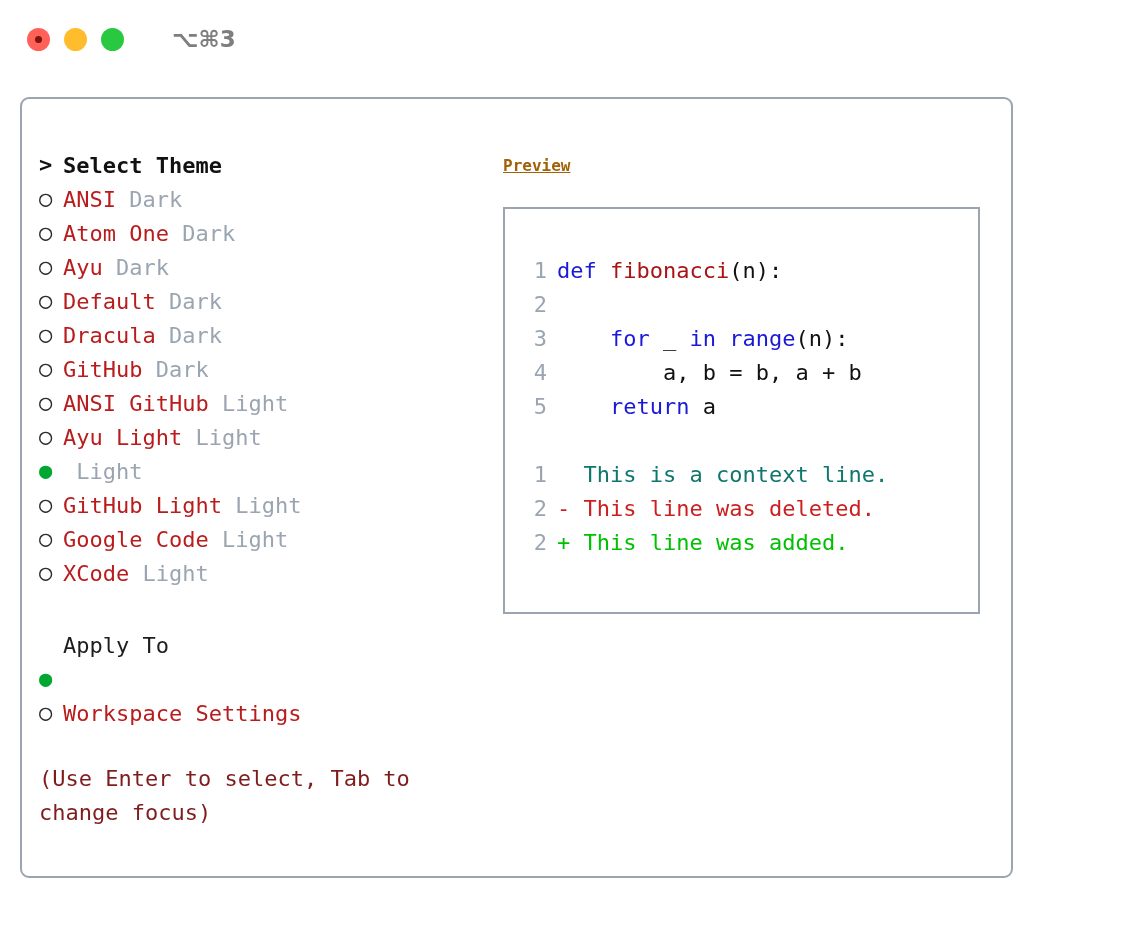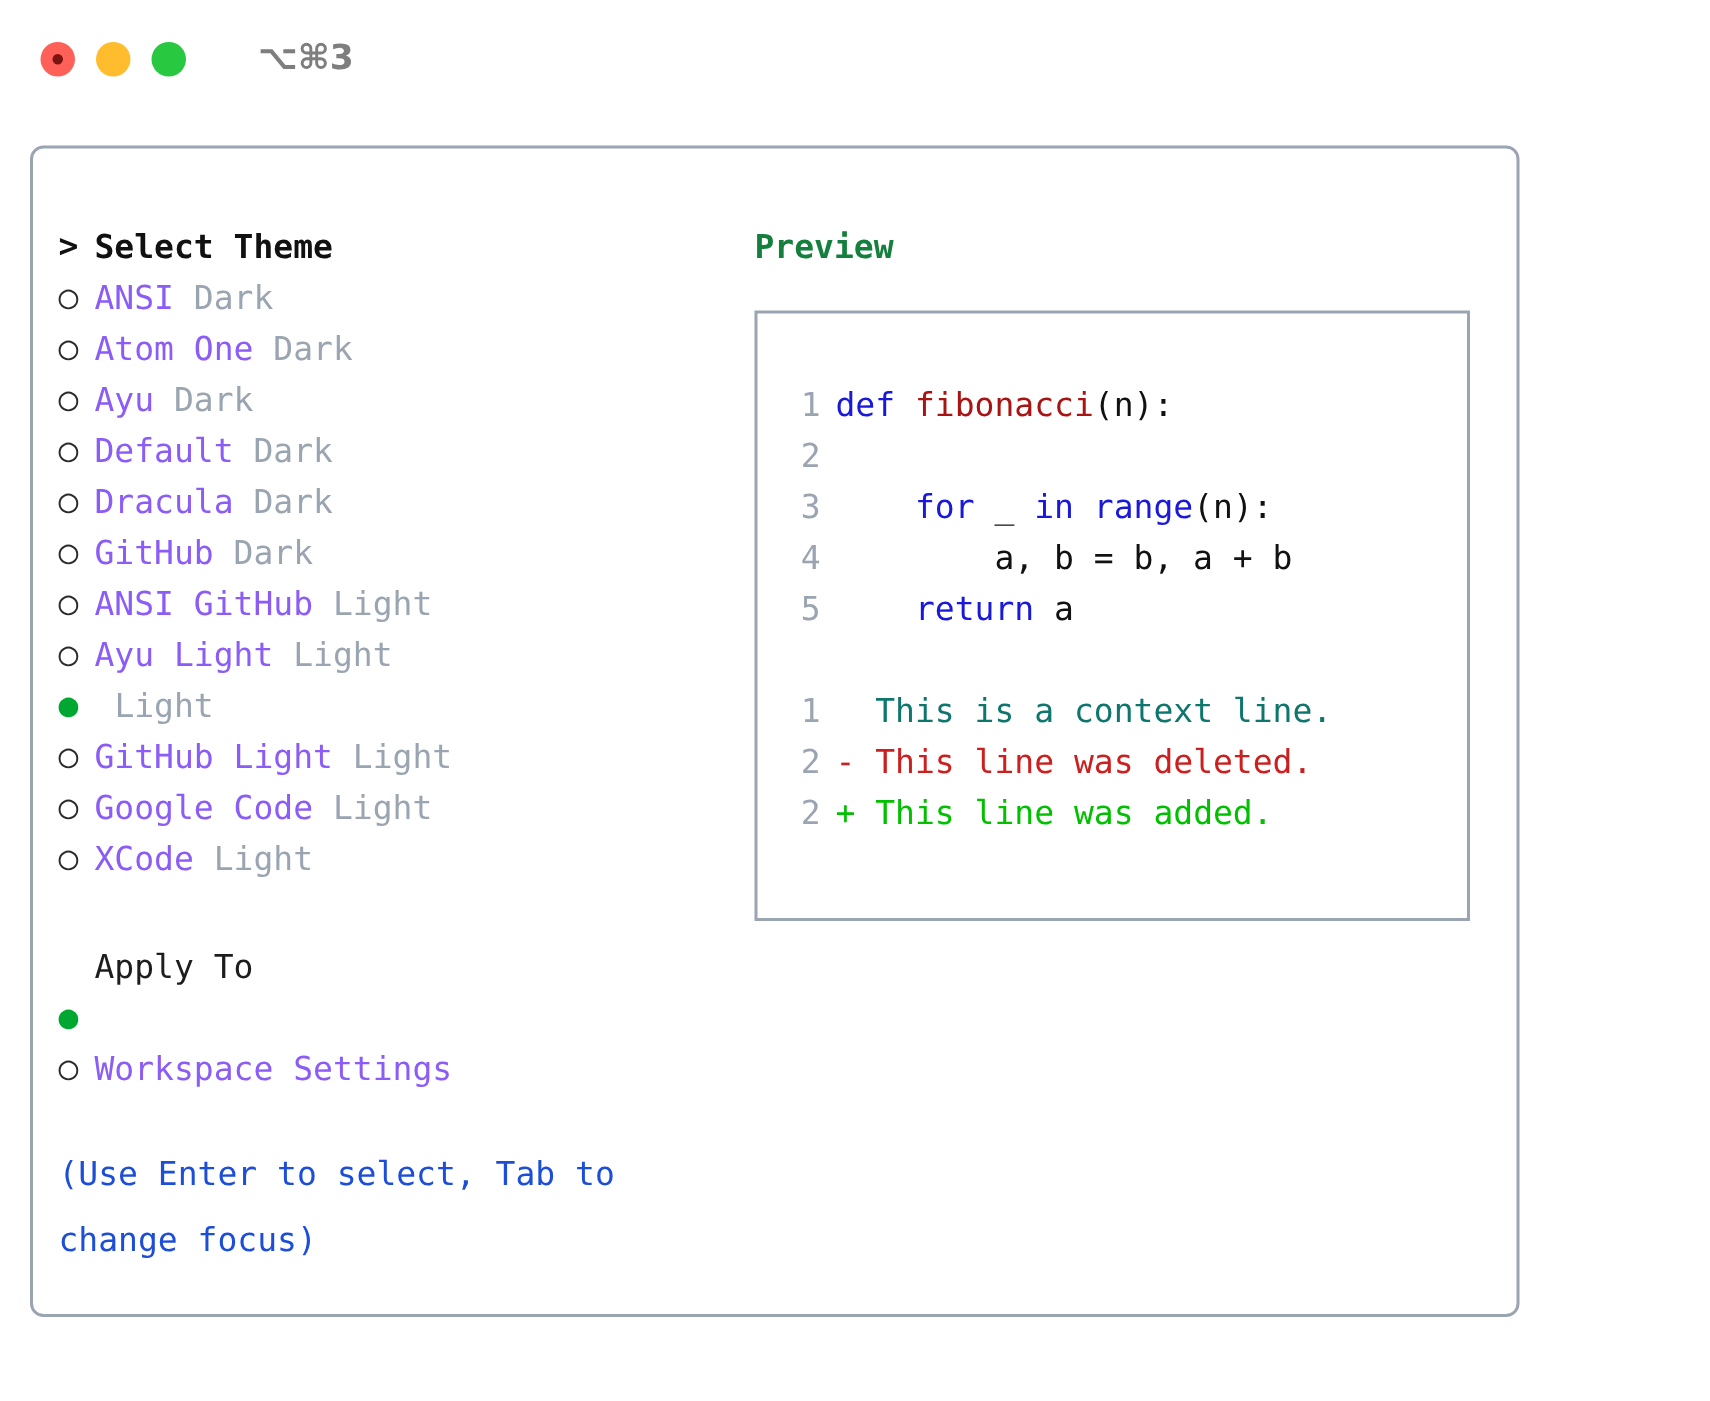--- a/index.html
+++ b/index.html
@@ -104,51 +104,52 @@
     line-height: 1;
   }
   .bullet.empty { color: transparent; }
   .bullet.off { color: #2b2b2b; }
   .bullet.on { color: #00a832; }
   .header-row {
     font-weight: bold;
     color: #111111;
   }
   .header-row .bullet { color: #111111; font-weight: bold; }
-  .label { color: #8b5cf6; }
+  .label { color: #b91c1c; }
   .label.selected { color: #00a832; }
   .category { color: #9aa5b1; }
   .section-gap { height: 38px; }
   .apply-header {
     color: #1d1d1d;
   }
   .hint {
     position: absolute;
     left: 17px;
     top: 663px;
     width: 410px;
     font-size: 22px;
-    line-height: 44px;
-    color: #1d4ed8;
+    line-height: 34px;
+    color: #7f1d1d;
   }
   
   .right-pane {
     position: absolute;
     left: 481px;
     top: 49px;
     width: 490px;
   }
   .preview-title {
-    font-size: 22px;
+    font-size: 16px;
     font-weight: bold;
-    color: #15803d;
+    color: #a16207;
     margin-bottom: 0px;
     height: 34px;
     display: flex;
     align-items: center;
+    text-decoration: underline;
   }
   .preview-box {
     margin-top: 25px;
     width: 477px;
     height: 407px;
     border: 2px solid #9aa5b1;
     box-sizing: border-box;
     background: #ffffff;
     position: relative;
   }

